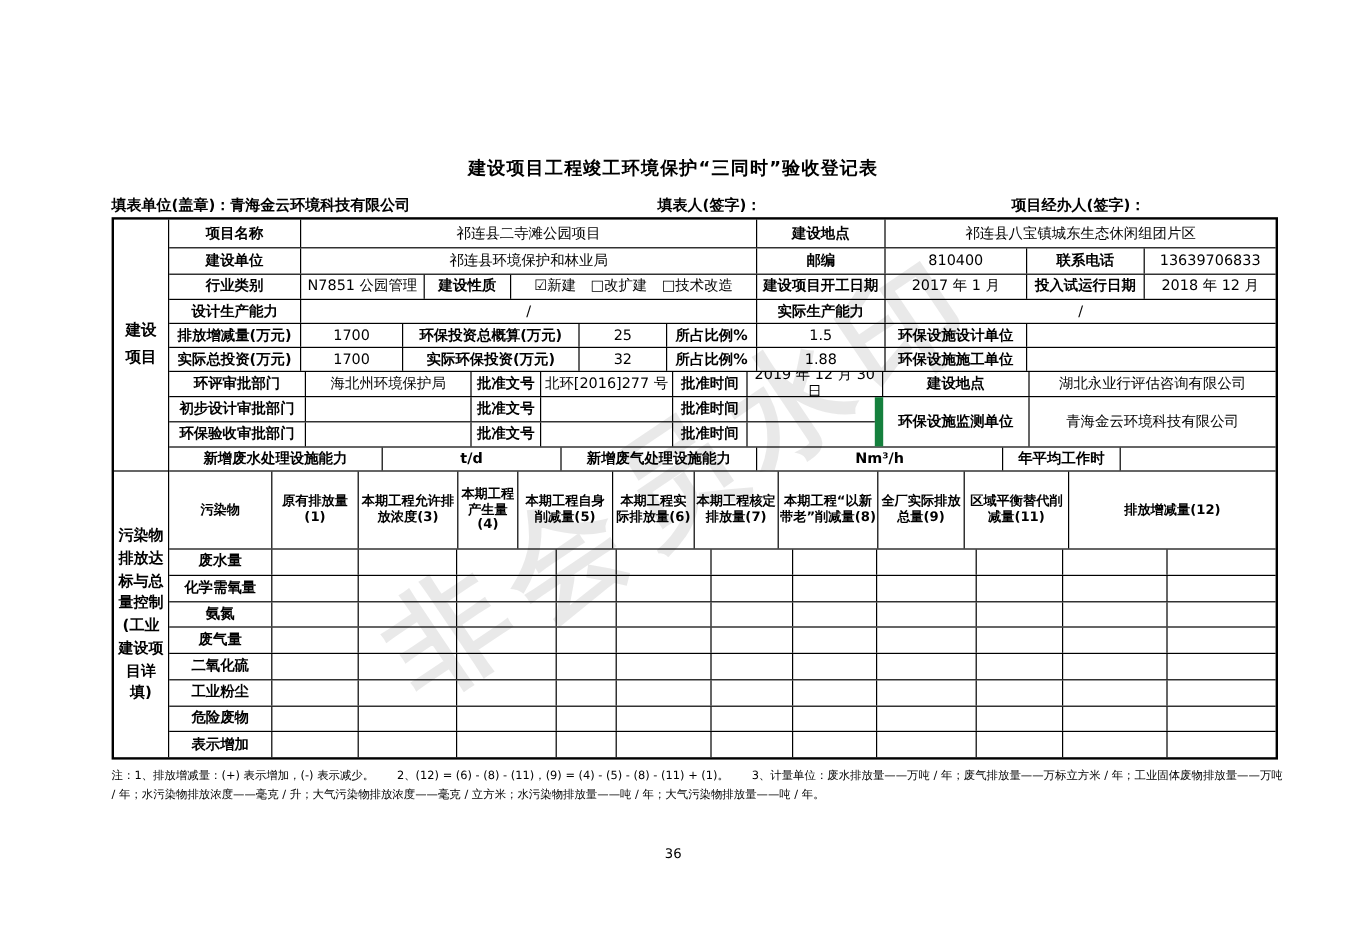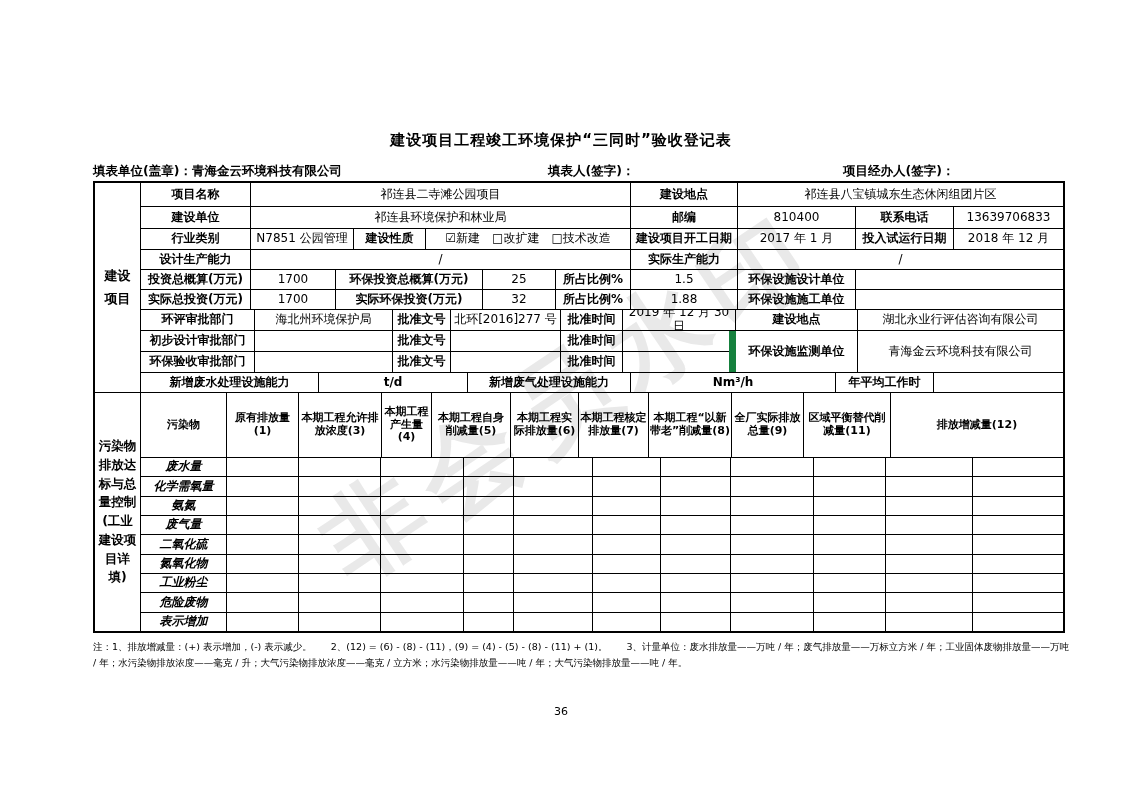--- a/index.html
+++ b/index.html
@@ -23,21 +23,21 @@
         font-size:12px;line-height:1.15;padding:0 2px;word-break:break-all;}
   .cell.last{border-right:none;}
   .lbl{font-weight:bold;}
   .subcol{display:flex;flex-direction:column;width:595px;border-right:7px solid #15803d;box-sizing:border-box;}
   .subrow{display:flex;flex:1;box-sizing:border-box;}
   .subrow.first{border-bottom:1px solid #000;}
   .subrow .cell:last-child{border-right:none;}
   .hdr-row{height:65px;}
   .hdr-row .cell{font-size:11px;font-weight:bold;padding:0 1px;}
   .p-rows{flex:1;display:flex;flex-direction:column;}
-  .p-row{display:flex;flex:1;border-bottom:1px solid #000;box-sizing:border-box;font-style:italic;}
+  .p-row{display:flex;flex:1;border-bottom:1px solid #000;box-sizing:border-box;}
   .p-row:last-child{border-bottom:none;}
   .p-row .cell{font-weight:bold;}
   .p-row .cell.blank{font-weight:normal;}
   .note{position:absolute;left:93px;top:639px;width:976px;font-size:9.5px;line-height:1.7;text-align:left;}
   .pagenum{position:absolute;top:705px;left:0;width:1122px;text-align:center;font-size:11px;}
   .watermark{position:absolute;left:170px;top:330px;width:800px;text-align:center;
              font-size:100px;font-weight:bold;letter-spacing:14px;color:rgba(120,120,120,0.16);
              transform:rotate(-34deg);transform-origin:center center;pointer-events:none;white-space:nowrap;}
 </style>
 </head>
@@ -90,21 +90,21 @@
       </div>
 
       <div class="row" style="height:20px">
         <div class="cell lbl" style="width:110px">设计生产能力</div>
         <div class="cell" style="width:380px">/</div>
         <div class="cell lbl" style="width:107px">实际生产能力</div>
         <div class="cell last" style="flex:1">/</div>
       </div>
 
       <div class="row" style="height:20px">
-        <div class="cell lbl" style="width:110px">投资总概算(万元)</div>
+        <div class="cell lbl" style="width:110px">排放增减量(万元)</div>
         <div class="cell" style="width:85px">1700</div>
         <div class="cell lbl" style="width:147px">环保投资总概算(万元)</div>
         <div class="cell" style="width:73px">25</div>
         <div class="cell lbl" style="width:75px">所占比例%</div>
         <div class="cell" style="width:107px">1.5</div>
         <div class="cell lbl" style="width:118px">环保设施设计单位</div>
         <div class="cell last" style="flex:1"></div>
       </div>
 
       <div class="row" style="height:20px">
@@ -240,34 +240,20 @@
     <div class="cell blank" style="width:50px"></div>
     <div class="cell blank" style="width:79px"></div>
     <div class="cell blank" style="width:68px"></div>
     <div class="cell blank" style="width:70px"></div>
     <div class="cell blank" style="width:83px"></div>
     <div class="cell blank" style="width:72px"></div>
     <div class="cell blank" style="width:87px"></div>
     <div class="cell blank last" style="flex:1"></div>
   </div>
           <div class="p-row">
-    <div class="cell" style="width:86px">氮氧化物</div>
-    <div class="cell blank" style="width:72px"></div>
-    <div class="cell blank" style="width:82px"></div>
-    <div class="cell blank" style="width:83px"></div>
-    <div class="cell blank" style="width:50px"></div>
-    <div class="cell blank" style="width:79px"></div>
-    <div class="cell blank" style="width:68px"></div>
-    <div class="cell blank" style="width:70px"></div>
-    <div class="cell blank" style="width:83px"></div>
-    <div class="cell blank" style="width:72px"></div>
-    <div class="cell blank" style="width:87px"></div>
-    <div class="cell blank last" style="flex:1"></div>
-  </div>
-          <div class="p-row">
     <div class="cell" style="width:86px">工业粉尘</div>
     <div class="cell blank" style="width:72px"></div>
     <div class="cell blank" style="width:82px"></div>
     <div class="cell blank" style="width:83px"></div>
     <div class="cell blank" style="width:50px"></div>
     <div class="cell blank" style="width:79px"></div>
     <div class="cell blank" style="width:68px"></div>
     <div class="cell blank" style="width:70px"></div>
     <div class="cell blank" style="width:83px"></div>
     <div class="cell blank" style="width:72px"></div>

